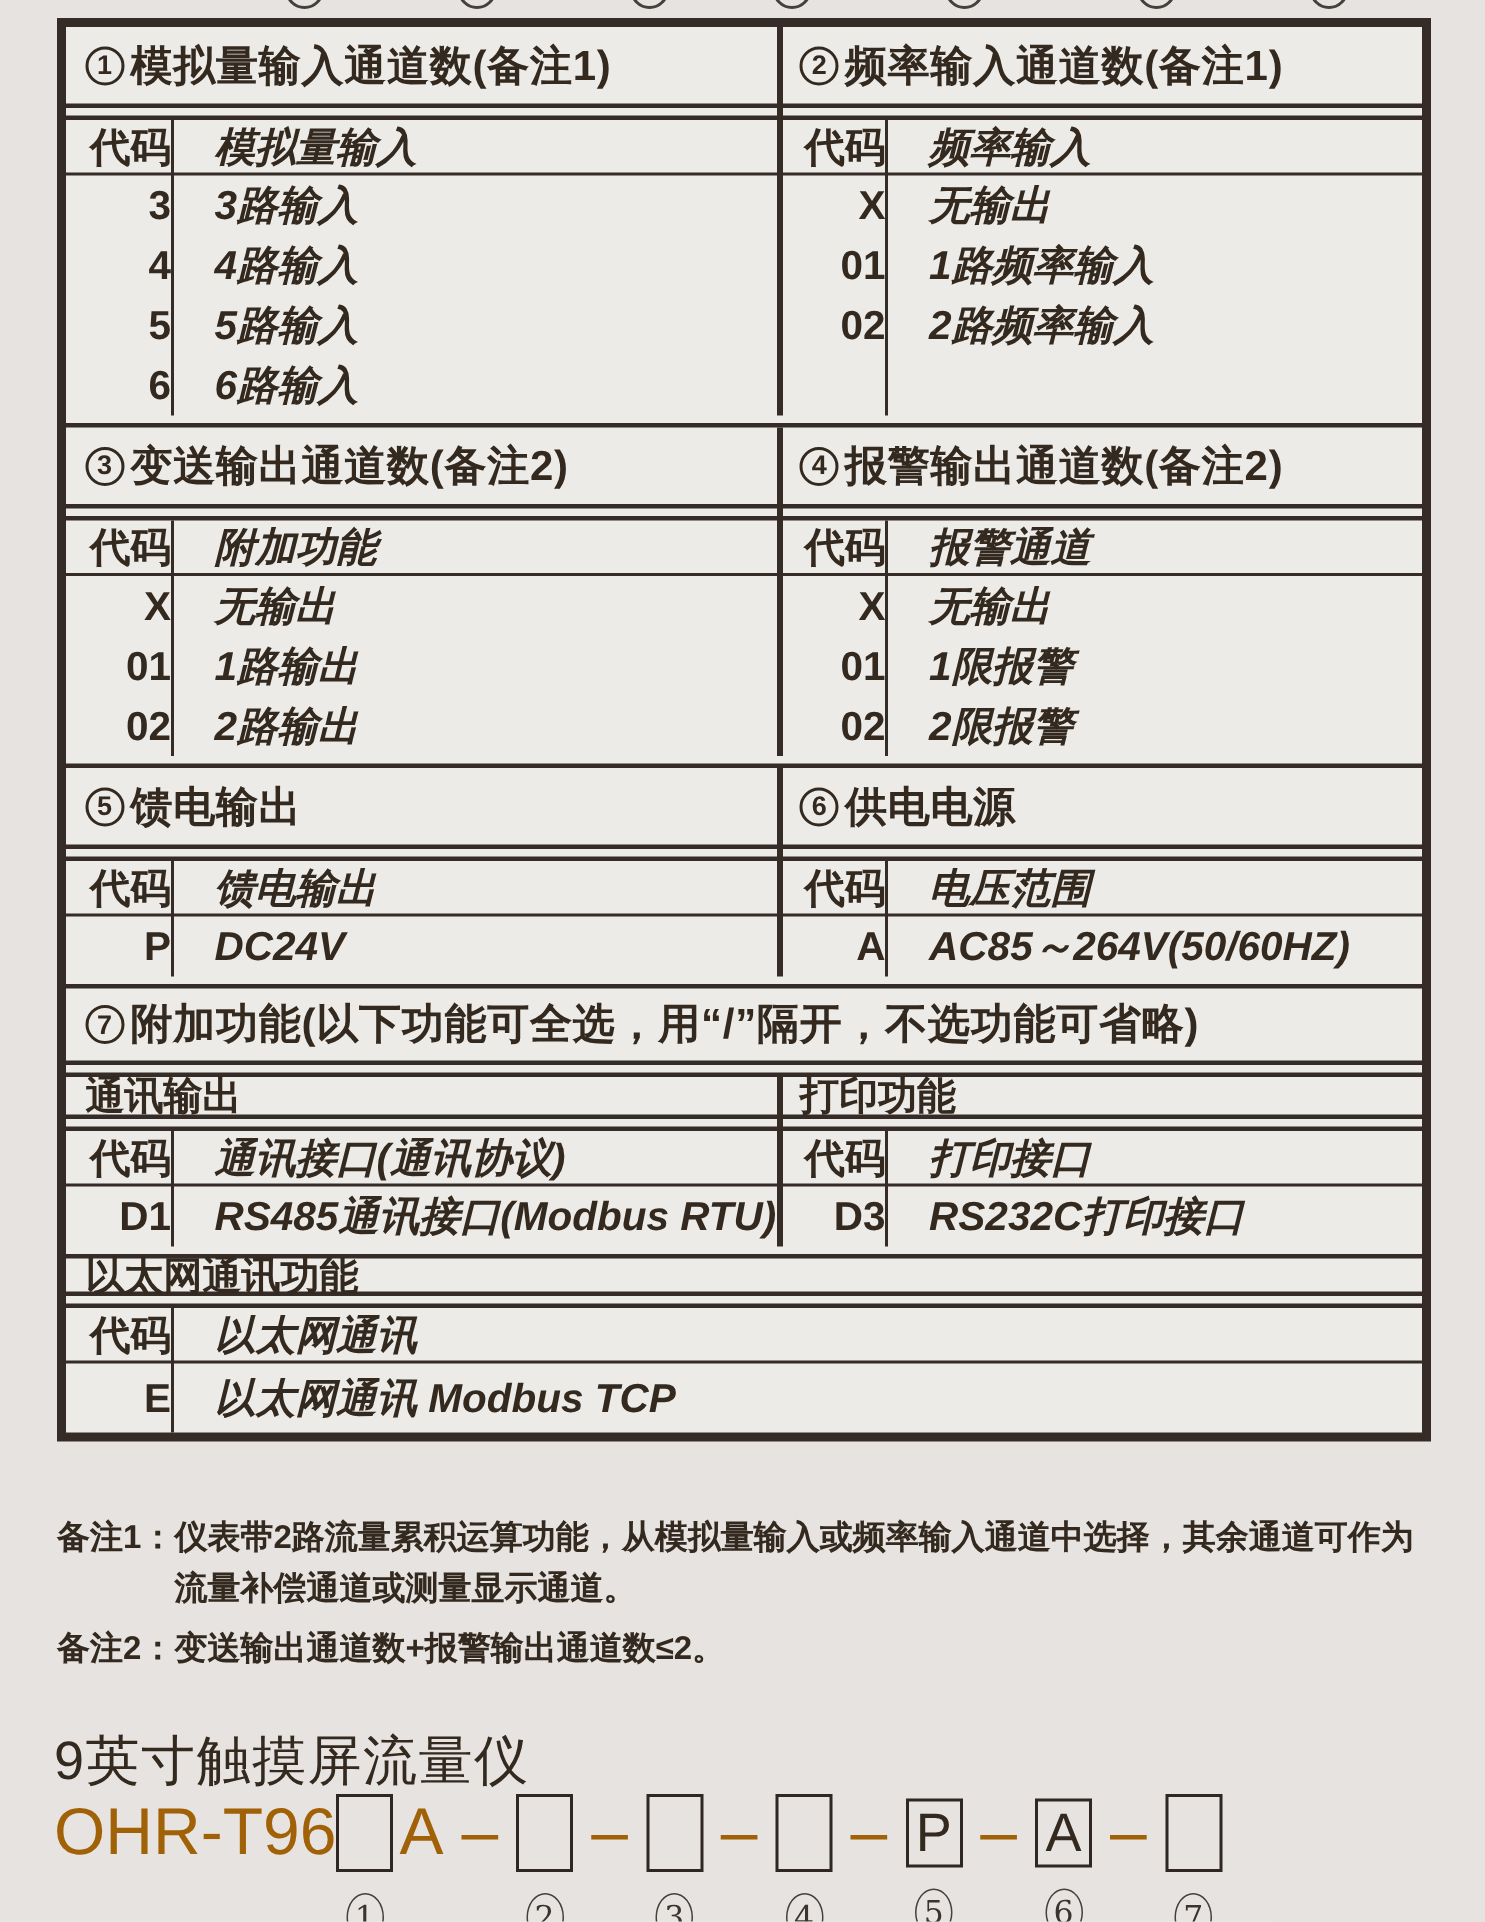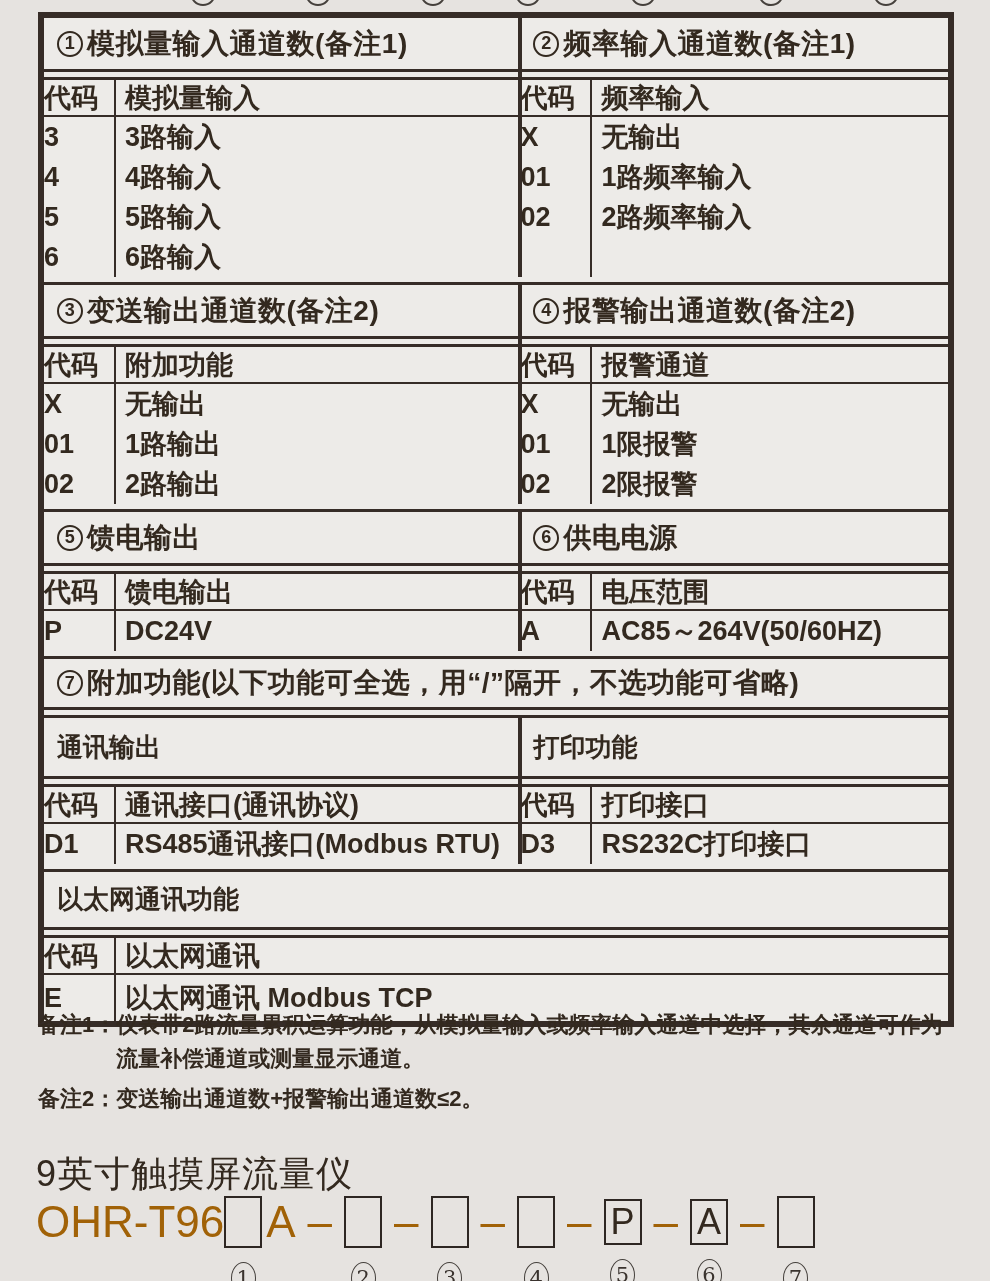--- a/index.html
+++ b/index.html
@@ -28,39 +28,39 @@
   }
   .pair.split { display:grid; grid-template-columns:52.7% 47.3%; align-items:stretch; }
   .half { display:flex; flex-direction:column; }
   .gap-top { margin-top:5px; border-top:3px solid #362c27; }
   .band {
     height:54px; display:flex; align-items:center;
     padding-left:13px; font-size:28px; font-weight:700;
     border-bottom:3px solid #362c27; letter-spacing:0.5px;
   }
   .sub-band {
-    height:61px; display:flex; align-items:center;
+    height:28px; display:flex; align-items:center;
     padding-left:13px; font-size:26px; font-weight:700;
     border-bottom:3px solid #362c27;
   }
   .cnum {
     display:inline-flex; align-items:center; justify-content:center;
     width:26px; height:26px; border:2.5px solid #33291f; border-radius:50%;
     font-size:18px; font-weight:700; margin-right:4px; flex-shrink:0;
   }
   .tbl { flex:1; display:flex; margin-top:5px; border-top:3px solid #362c27; }
   .codecol { width:72px; flex-shrink:0; border-right:2.5px solid #362c27; }
   .desccol { flex:1; }
   .th {
     height:37px; line-height:37px; font-size:27px; font-weight:700;
     border-bottom:2.5px solid #362c27; white-space:nowrap;
   }
   .td { height:40px; line-height:40px; font-size:27px; font-weight:700; white-space:nowrap; }
-  .codecol .th, .codecol .td { text-align:left; }
-  .desccol .th, .desccol .td { padding-left:9px; }
+  .codecol .th, .codecol .td { text-align:right; }
+  .desccol .th, .desccol .td { padding-left:27px;font-style:italic; }
   .notes { position:absolute; left:38px; top:1008px; width:920px; }
   .note { display:flex; font-size:22px; font-weight:700; line-height:34px; }
   .note-label { white-space:nowrap; }
   .note-body { flex:1; }
   .product-title {
     position:absolute; left:36px; top:1150px;
     font-size:36px; font-weight:400; letter-spacing:1px;
   }
   .model-line {
     position:absolute; left:36px; top:1196px;

